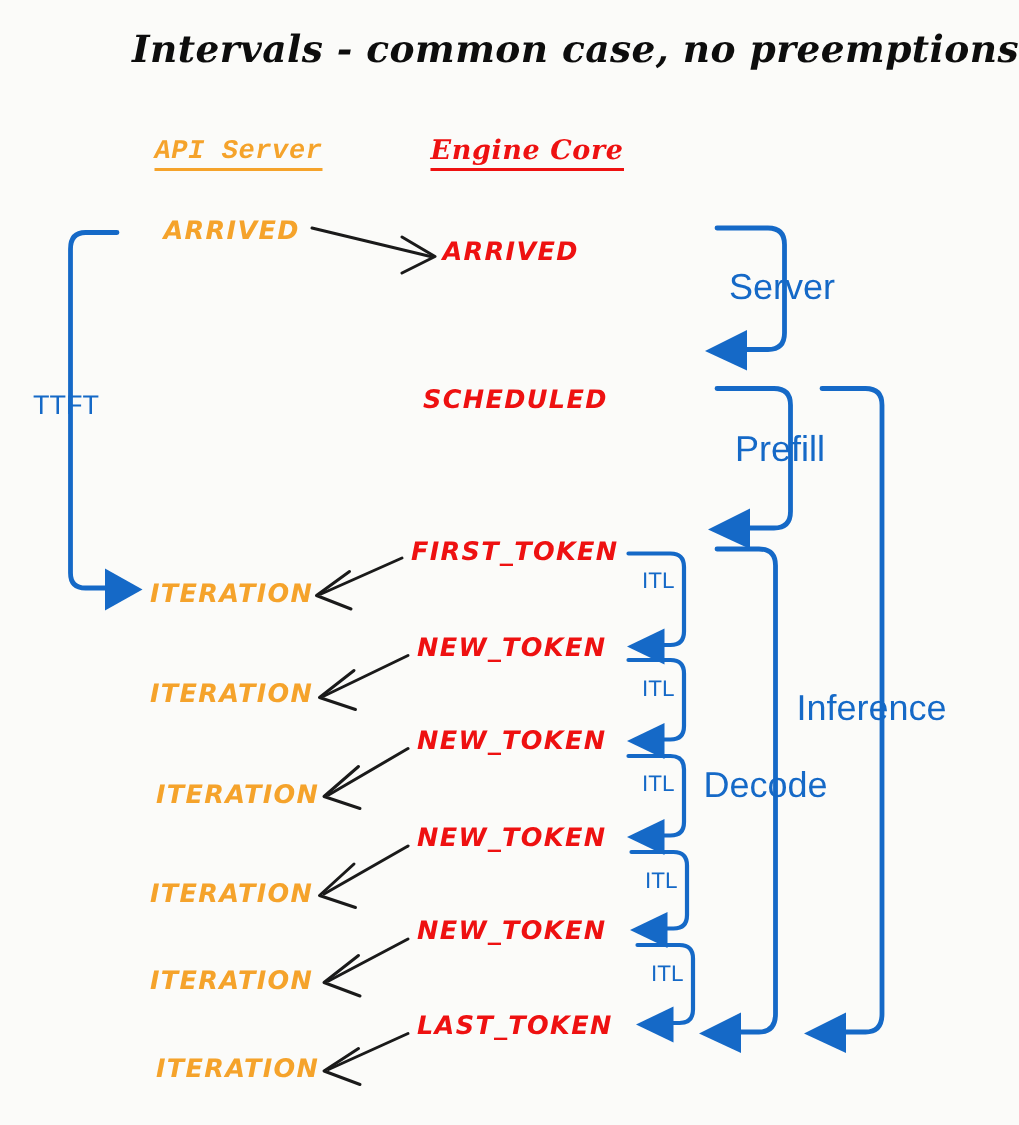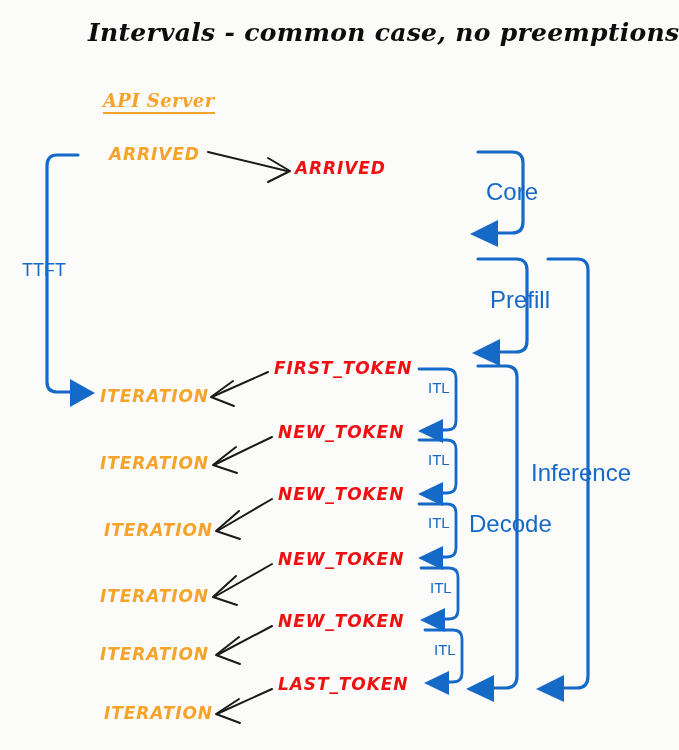--- a/index.html
+++ b/index.html
@@ -37,21 +37,21 @@
   }
   .hdr {
     font-family: "DejaVu Serif", serif;
     font-style: italic;
     font-weight: 700;
     font-size: 18px;
     letter-spacing: 0.4px;
     border-bottom: 2.2px solid currentColor;
     padding-bottom: 2px;
   }
-  .hdr-api { color: #f5a32b; }
+  .hdr-api { color: #f5a32b; font-family: Liberation Mono, monospace; }
   .hdr-eng { color: #ee1111; }
 
   .state {
     font-family: "DejaVu Sans", sans-serif;
     font-style: italic;
     font-weight: 700;
     font-size: 17px;
     letter-spacing: 0.9px;
   }
   .state-orange { color: #f5a32b; }
@@ -99,39 +99,41 @@
            stroke-linecap: round; stroke-linejoin: round; }
 </style>
 </head>
 <body>
 
 <div id="canvas">
 
   <div class="lbl title" style="left:88px; top:20px;">Intervals - common case, no preemptions</div>
 
   <div class="lbl hdr hdr-api" style="left:103px; top:92px;">API Server</div>
+  <div class="lbl hdr hdr-eng" style="left:287px; top:92px;">Engine Core</div>
 
   <div class="lbl state state-orange" style="left:109px; top:146px;">ARRIVED</div>
   <div class="lbl state state-orange" style="left:100px; top:388px;">ITERATION</div>
   <div class="lbl state state-orange" style="left:100px; top:455px;">ITERATION</div>
   <div class="lbl state state-orange" style="left:104px; top:522px;">ITERATION</div>
   <div class="lbl state state-orange" style="left:100px; top:588px;">ITERATION</div>
   <div class="lbl state state-orange" style="left:100px; top:646px;">ITERATION</div>
   <div class="lbl state state-orange" style="left:104px; top:705px;">ITERATION</div>
 
   <div class="lbl state state-red" style="left:295px; top:160px;">ARRIVED</div>
+  <div class="lbl state state-red" style="left:282px; top:259px;">SCHEDULED</div>
   <div class="lbl state state-red" style="left:274px; top:360px;">FIRST_TOKEN</div>
   <div class="lbl state state-red" style="left:278px; top:424px;">NEW_TOKEN</div>
   <div class="lbl state state-red" style="left:278px; top:486px;">NEW_TOKEN</div>
   <div class="lbl state state-red" style="left:278px; top:551px;">NEW_TOKEN</div>
   <div class="lbl state state-red" style="left:278px; top:613px;">NEW_TOKEN</div>
   <div class="lbl state state-red" style="left:278px; top:676px;">LAST_TOKEN</div>
 
   <div class="lbl blue-txt blue-md" style="left:22px; top:261px;">TTFT</div>
-  <div class="lbl blue-txt blue-lg" style="left:486px; top:180px;">Core</div>
+  <div class="lbl blue-txt blue-lg" style="left:486px; top:180px;">Server</div>
   <div class="lbl blue-txt blue-lg" style="left:490px; top:288px;">Prefill</div>
   <div class="lbl blue-txt blue-lg" style="left:469px; top:512px;">Decode</div>
   <div class="lbl blue-txt blue-lg" style="left:531px; top:461px;">Inference</div>
 
   <div class="lbl blue-txt blue-sm" style="left:428px; top:380px;">ITL</div>
   <div class="lbl blue-txt blue-sm" style="left:428px; top:452px;">ITL</div>
   <div class="lbl blue-txt blue-sm" style="left:428px; top:515px;">ITL</div>
   <div class="lbl blue-txt blue-sm" style="left:430px; top:580px;">ITL</div>
   <div class="lbl blue-txt blue-sm" style="left:434px; top:642px;">ITL</div>
 

